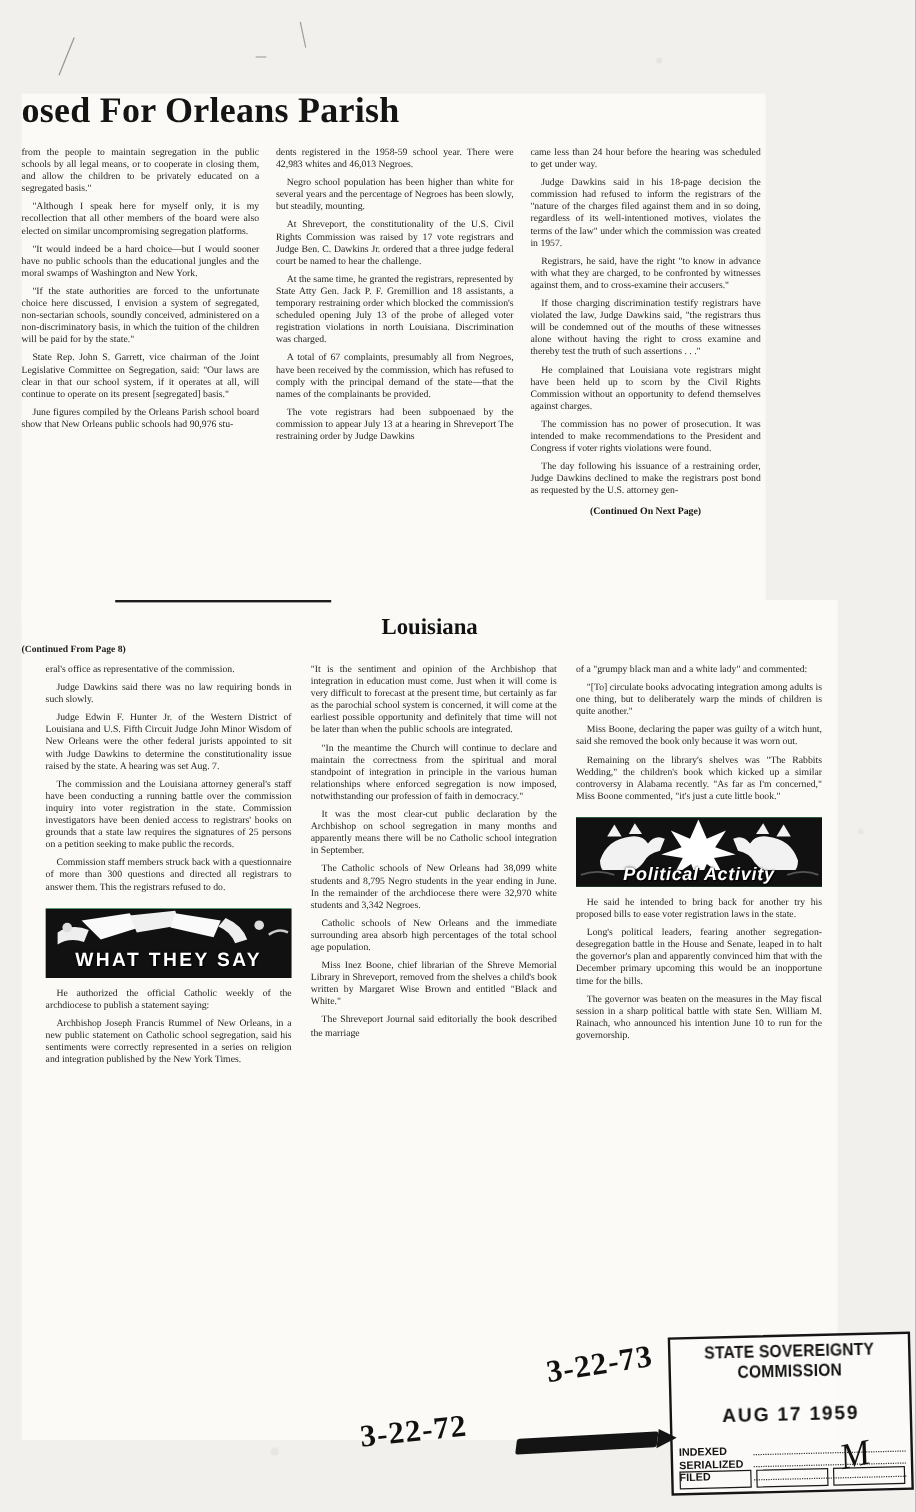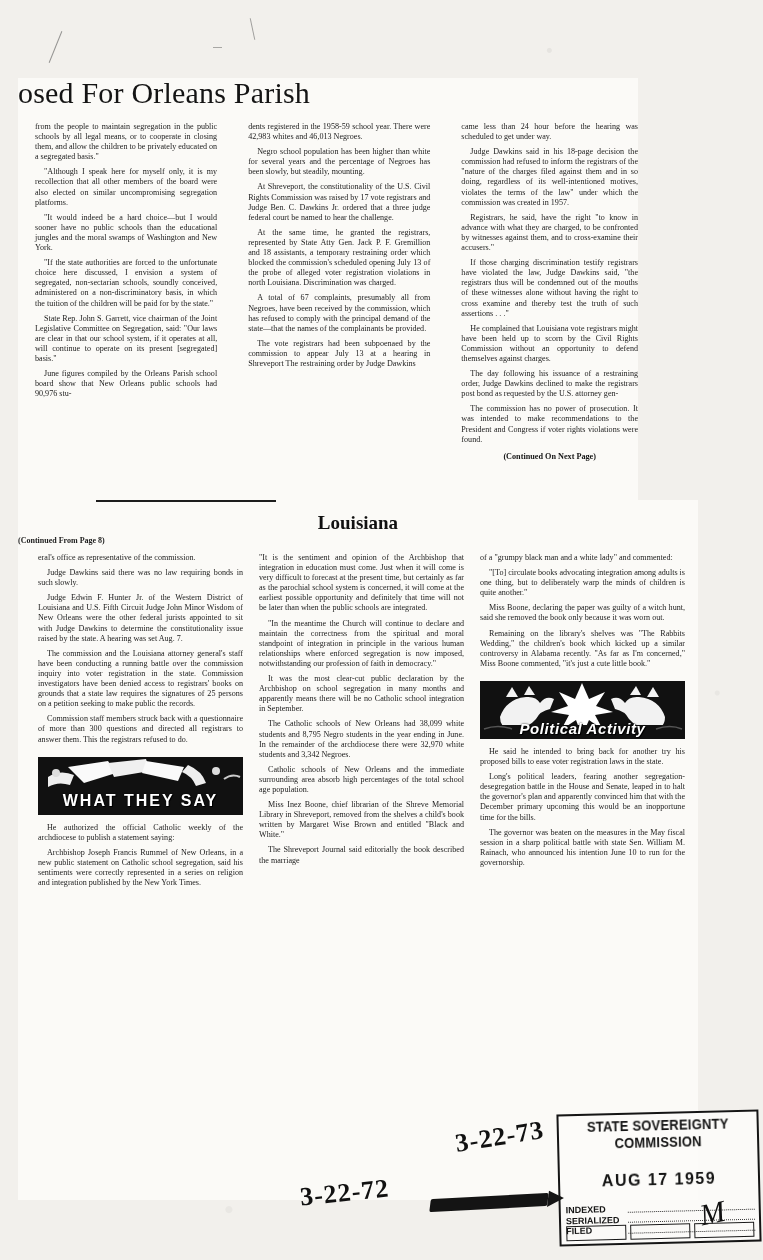--- a/index.html
+++ b/index.html
@@ -22,34 +22,34 @@
     pointer-events:none;
   }
   .clip{
     position:absolute;
     background:#fbfaf7;
   }
   
   #top-article{ left:18px; top:78px; width:620px; height:440px; }
   .headline{
     font-family:"Liberation Serif", serif;
-    font-weight:normal;
+    font-weight:bold;
     font-size:30px;
     letter-spacing:.2px;
     color:#141414;
     line-height:1;
     margin:0 0 14px 0;
     white-space:nowrap;
     filter:blur(.18px);
   }
   .cols3{
     display:flex;
     gap:14px;
   }
-  .col{ width:198px;margin-left:17px; }
+  .col{ width:198px; }
   .col.narrow{ width:192px; }
   p.body{
     margin:0 0 5px 0;
     font-family:"Liberation Serif", serif;
     font-size:8.1px;
     line-height:10.1px;
     text-align:justify;
     color:#1b1b1b;
     text-indent:9px;
     filter:blur(.22px);
@@ -242,22 +242,22 @@
         <p class="body">A total of 67 complaints, presumably all from Negroes, have been received by the commission, which has refused to comply with the principal demand of the state—that the names of the complainants be provided.</p>
         <p class="body">The vote registrars had been subpoenaed by the commission to appear July 13 at a hearing in Shreveport The restraining order by Judge Dawkins</p>
       </div>
 
       <div class="col narrow" id="top-col3">
         <p class="body noind">came less than 24 hour before the hearing was scheduled to get under way.</p>
         <p class="body">Judge Dawkins said in his 18-page decision the commission had refused to inform the registrars of the "nature of the charges filed against them and in so doing, regardless of its well-intentioned motives, violates the terms of the law" under which the commission was created in 1957.</p>
         <p class="body">Registrars, he said, have the right "to know in advance with what they are charged, to be confronted by witnesses against them, and to cross-examine their accusers."</p>
         <p class="body">If those charging discrimination testify registrars have violated the law, Judge Dawkins said, "the registrars thus will be condemned out of the mouths of these witnesses alone without having the right to cross examine and thereby test the truth of such assertions . . ."</p>
         <p class="body">He complained that Louisiana vote registrars might have been held up to scorn by the Civil Rights Commission without an opportunity to defend themselves against charges.</p>
+        <p class="body">The commission has no power of prosecution. It was intended to make recommendations to the President and Congress if voter rights violations were found.</p>
         <p class="body">The day following his issuance of a restraining order, Judge Dawkins declined to make the registrars post bond as requested by the U.S. attorney gen-</p>
-        <p class="body">The commission has no power of prosecution. It was intended to make recommendations to the President and Congress if voter rights violations were found.</p>
         <div class="contnext">(Continued On Next Page)</div>
       </div>
 
     </div>
   </div>
 
   <div class="clip" id="bottom-article">
 
     <div class="rule-top"></div>
     <div class="sect-title">Louisiana</div>

